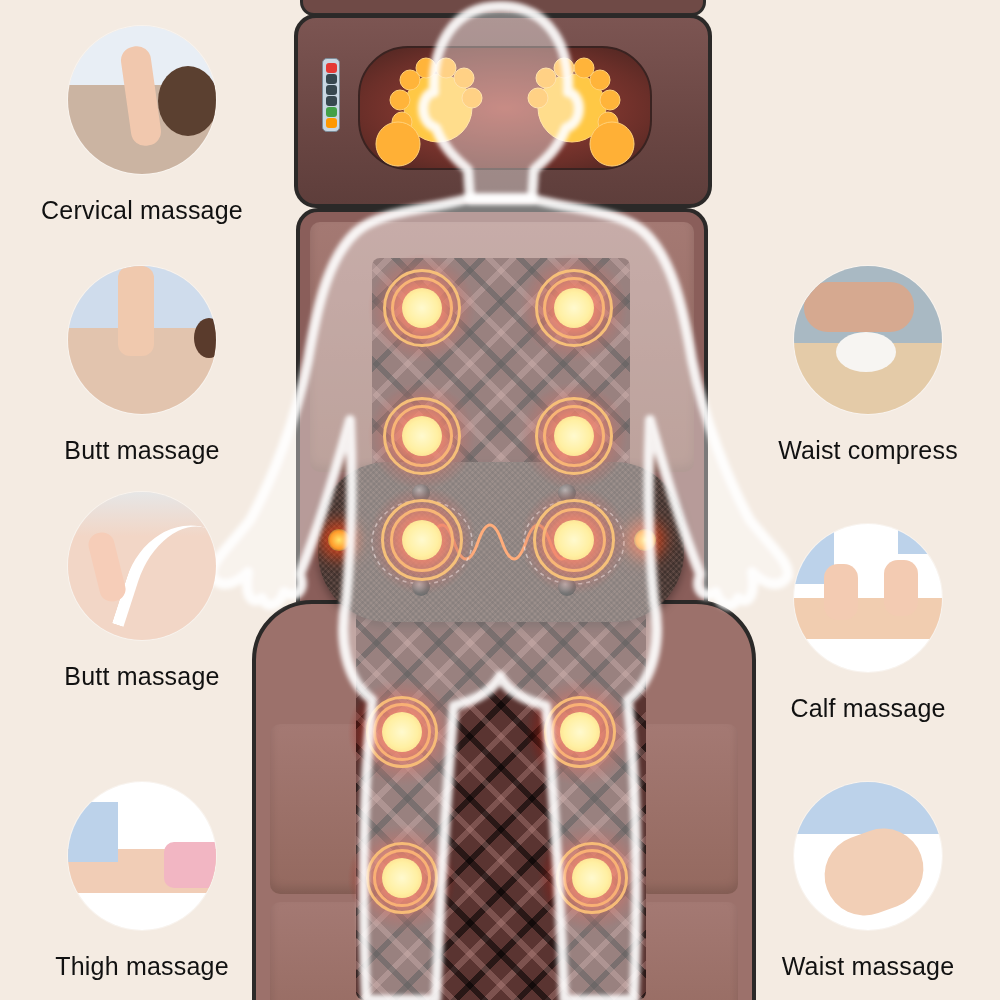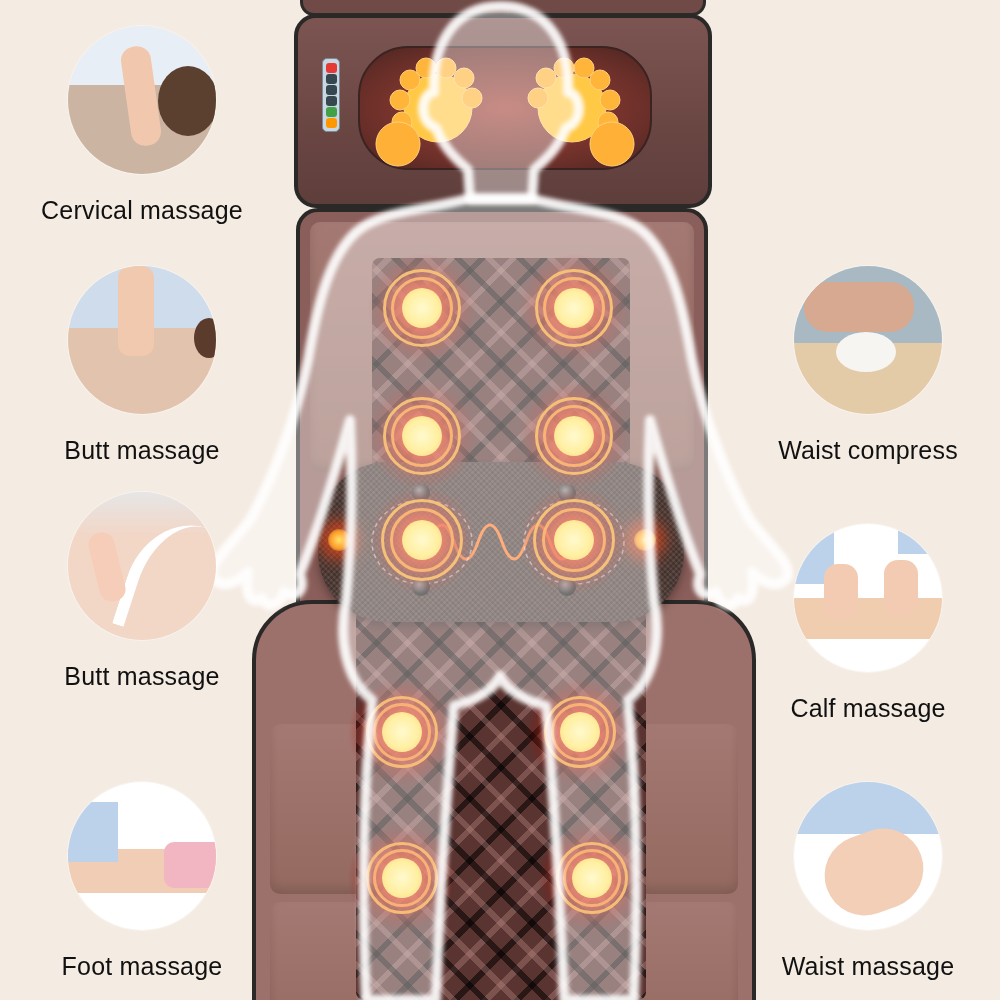--- a/index.html
+++ b/index.html
@@ -282,21 +282,21 @@
       <div class="ph-layer" style="left:26px;top:40px;width:26px;height:70px;background:#f6cdb8;border-radius:12px;transform:rotate(-14deg);"></div>
     </div>
     <span class="label">Butt massage</span>
   </div>
 
   <div class="callout left" style="top:782px;">
     <div class="photo" style="background:linear-gradient(180deg,#ffffff 0%,#ffffff 45%,#f1cdb6 45%,#f1cdb6 75%,#ffffff 75%);">
       <div class="ph-layer" style="left:0;top:20px;width:50px;height:60px;background:#bcd2ea;"></div>
       <div class="ph-layer" style="left:96px;top:60px;width:60px;height:46px;background:#f2b6c3;border-radius:10px;"></div>
     </div>
-    <span class="label">Foot massage</span>
+    <span class="label">Thigh massage</span>
   </div>
 
 
   <div class="callout right" style="top:266px;">
     <div class="photo" style="background:linear-gradient(180deg,#a9b9c3 0%,#a9b9c3 52%,#e4cba8 52%,#e4cba8 100%);">
       <div class="ph-layer" style="left:42px;top:66px;width:60px;height:40px;border-radius:50%;background:#f7f5f2;"></div>
       <div class="ph-layer" style="left:10px;top:16px;width:110px;height:50px;border-radius:24px;background:#d6a990;"></div>
     </div>
     <span class="label">Waist compress</span>
   </div>

